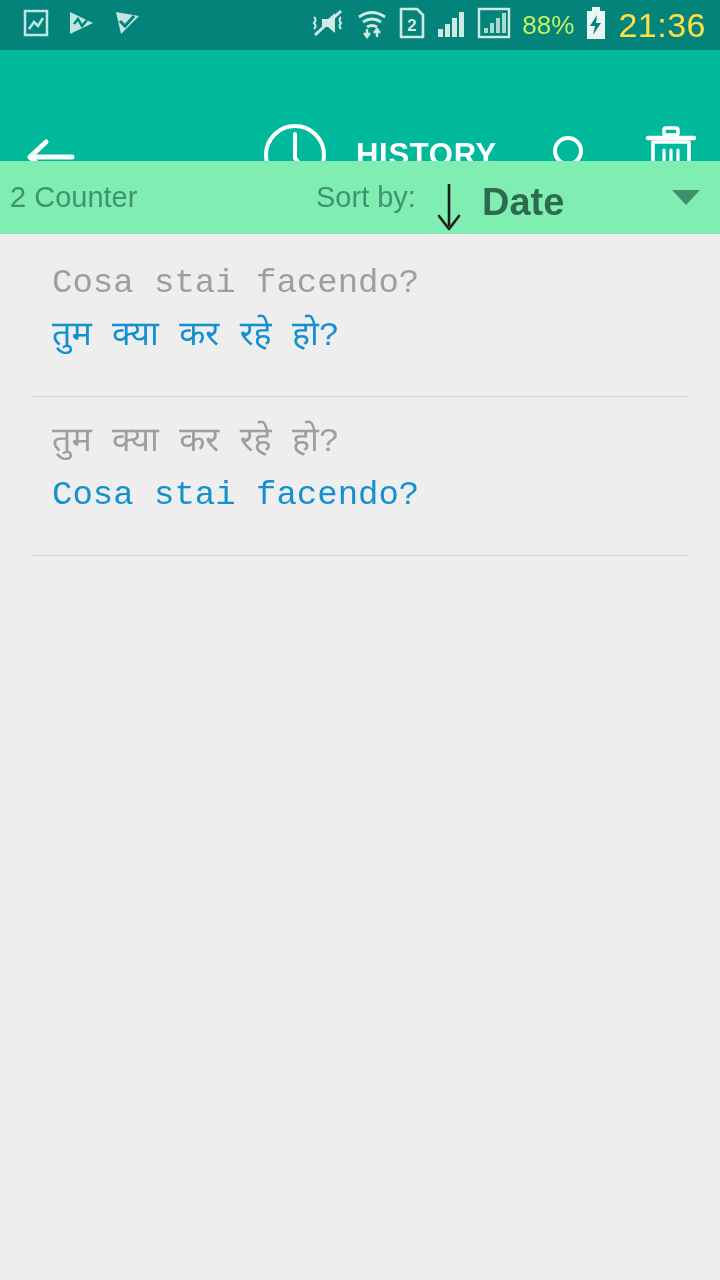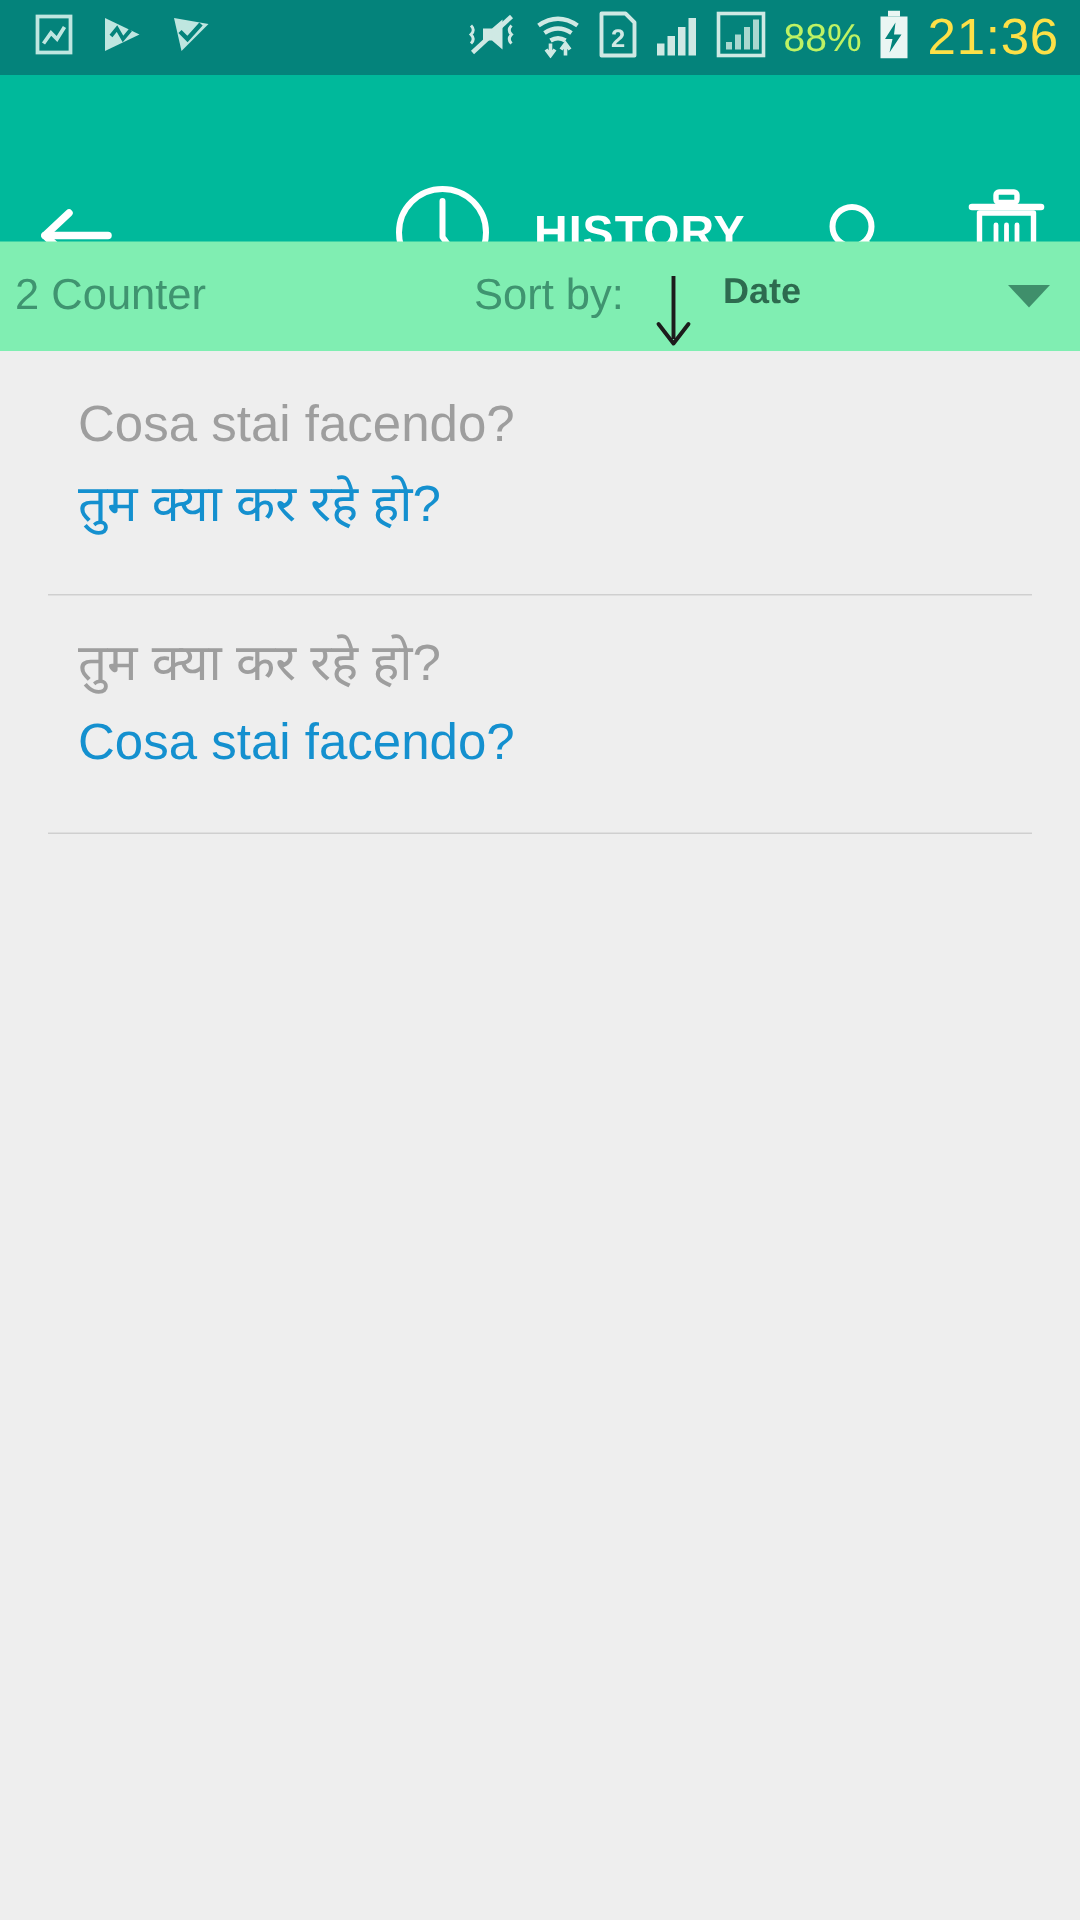--- a/index.html
+++ b/index.html
@@ -65,36 +65,36 @@
     position:absolute; left:10px; top:0; height:73px;
     display:flex; align-items:center;
     color:#3f9470; font-size:29px;
   }
   .sort-group {
     position:absolute; left:316px; top:0; height:73px;
     display:flex; align-items:flex-start; gap:0px; cursor:pointer;margin-top:20px;
   }
   .sort-by-label { color:#3f9470; font-size:29px; }
   .sort-dir-icon { margin-left:18px; margin-right:18px; display:flex; align-items:center; }
-  .sort-value { color:#2d6b4f; font-size:24px; font-weight:bold; }
+  .sort-value { color:#2d6b4f; font-size:38px; font-weight:bold; }
   .sort-caret {
     position:absolute; right:8px; top:0; height:73px;
     display:flex; align-items:center; padding-right:12px; cursor:pointer;
   }
   .caret-tri {
     width:0; height:0;
     border-left:14px solid transparent;
     border-right:14px solid transparent;
     border-top:15px solid #3f8f6b;
   }
 
   
   .list { position:absolute; top:238px; left:0; width:720px; bottom:0; background:#eeeeee; }
   .list-item {
-    position:relative; padding:24px 24px 18px 52px; cursor:pointer;
+    position:relative; padding:24px 24px 18px 52px; cursor:pointer;font-family:Liberation Mono, monospace;
   }
   .item-source {
     color:#9e9e9e; font-size:34px; line-height:1.28; font-weight:normal;
   }
   .item-target {
     color:#1490cf; font-size:34px; line-height:1.28; margin-top:9px; font-weight:normal;
   }
   .divider {
     height:1px; background:#cfcfcf;
     margin:20px 32px 0 32px;

